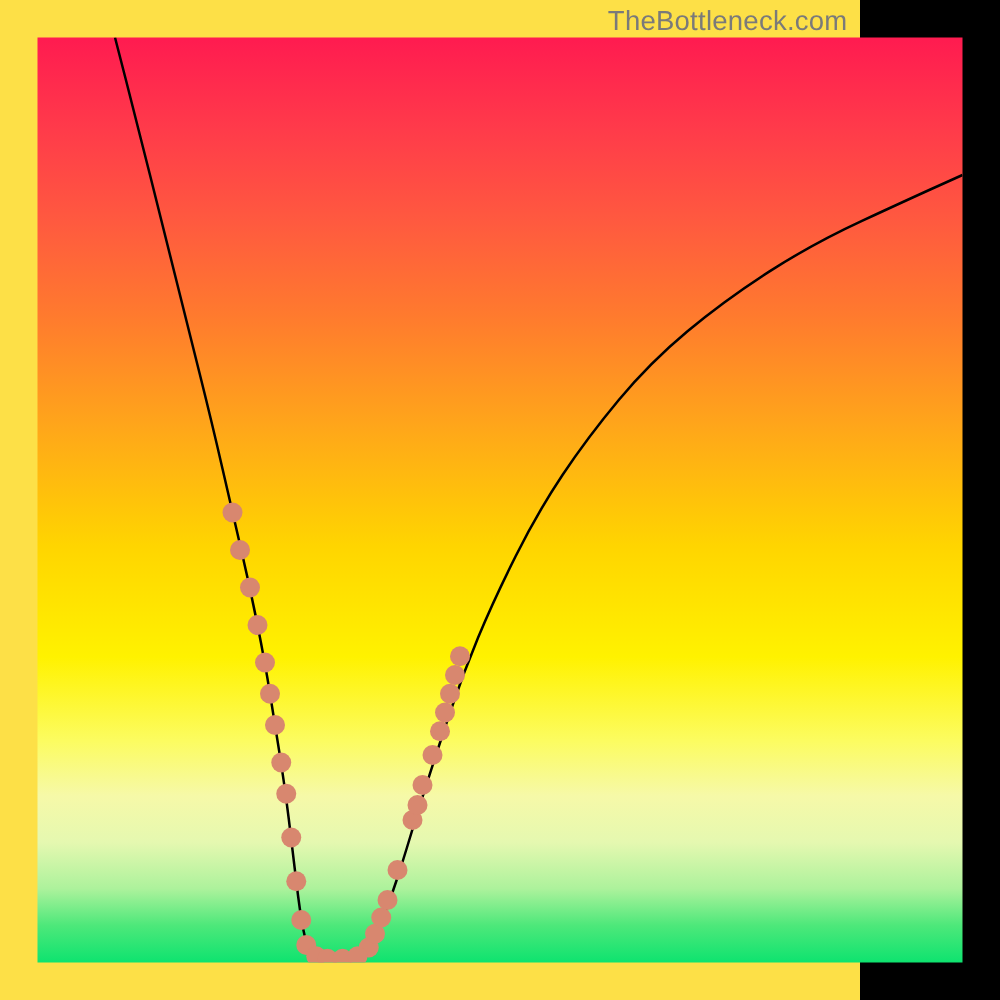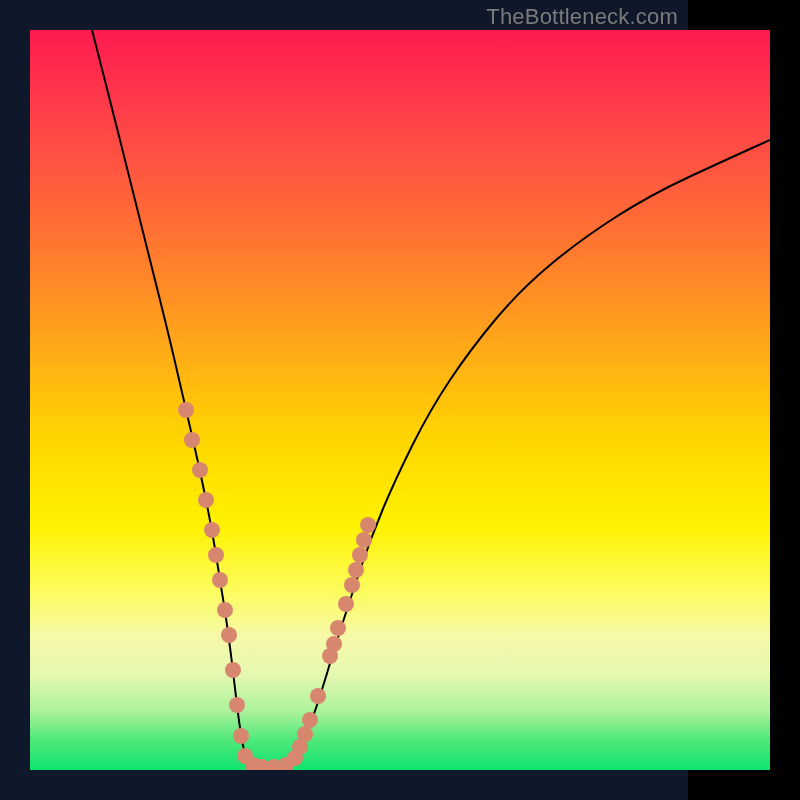--- a/index.html
+++ b/index.html
@@ -1,21 +1,21 @@
 <!DOCTYPE html>
 <html><head>
 <meta charset="utf-8">
 <style>
   * { margin: 0; padding: 0; box-sizing: border-box; }
   html, body { width: 800px; height: 800px; overflow: hidden; background: #000; }
   .stage {
     position: relative;
     width: 688px;
     height: 800px;
-    background: #0f172a;
+    background: #fde047;
   }
   .plot-area {
     position: absolute;
     left: 30px;
     top: 30px;
     width: 740px;
     height: 740px;
     background: linear-gradient(to bottom,
       #ff1b50 0%,
       #ff3b4a 10%,

